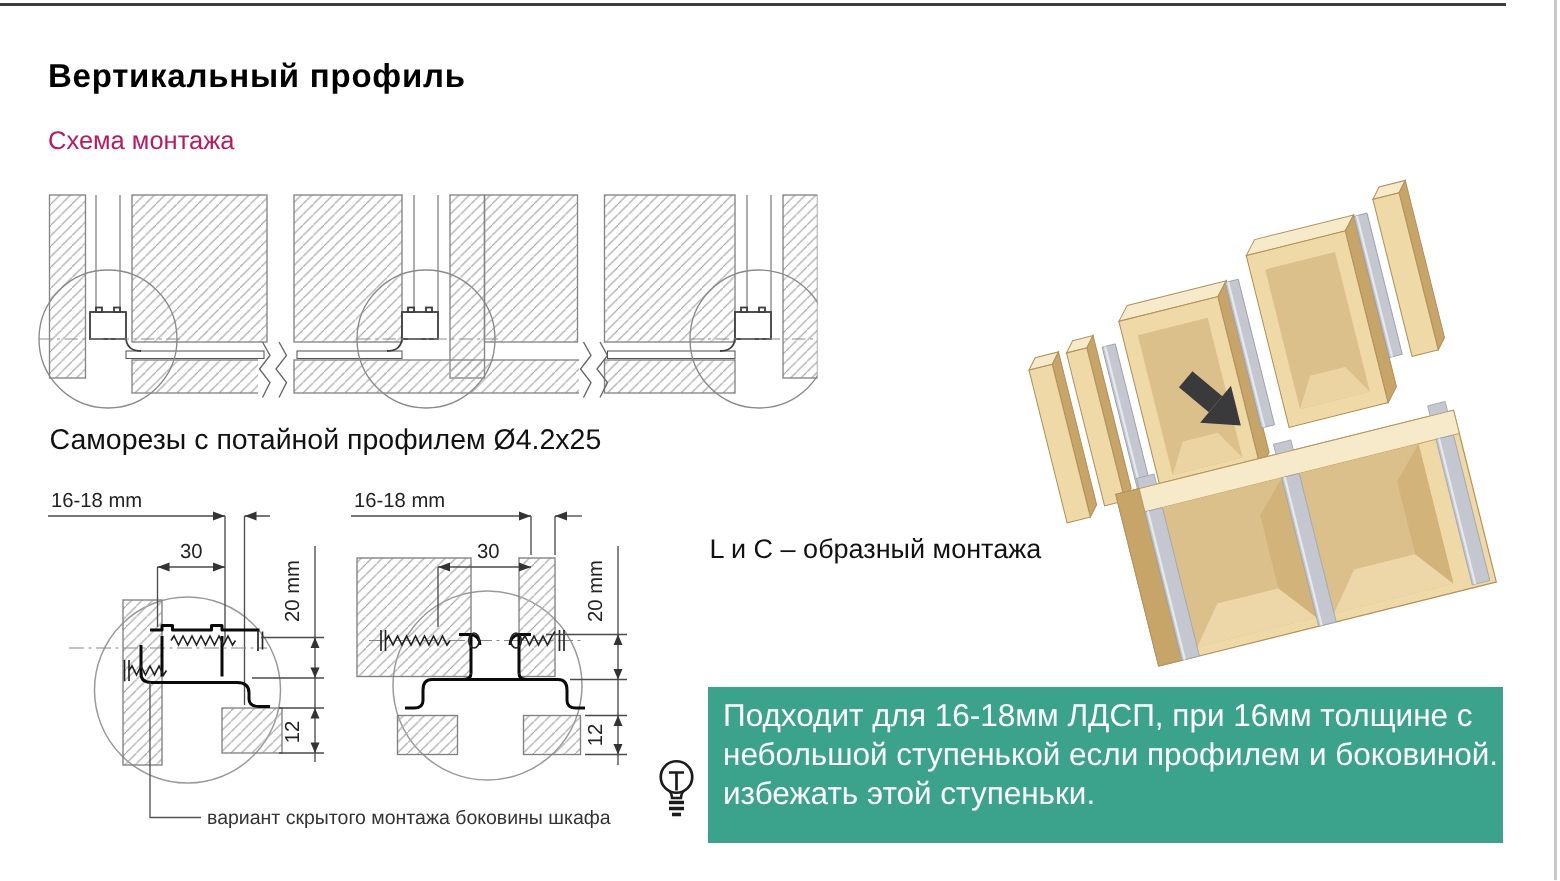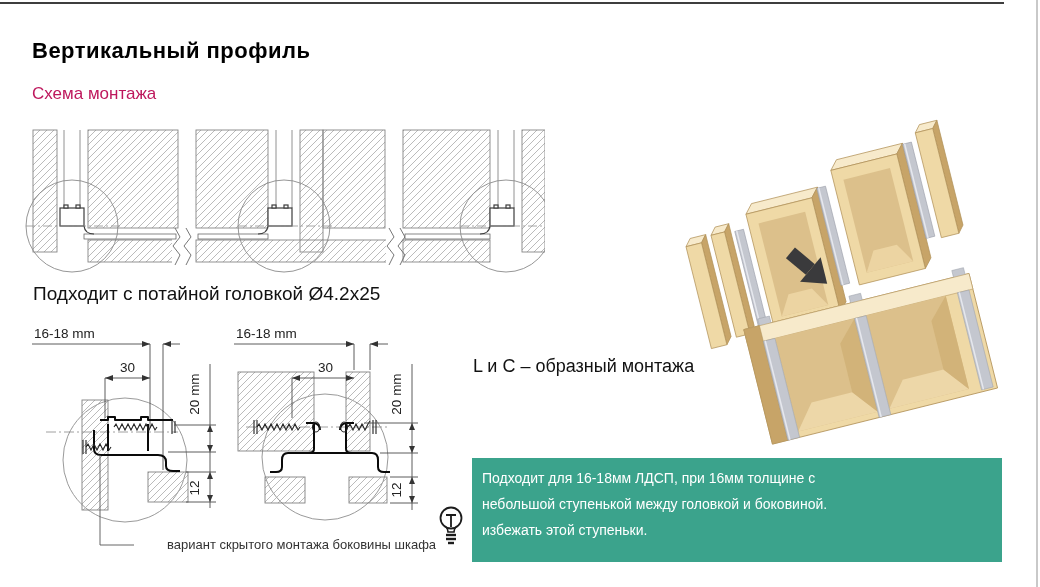--- a/index.html
+++ b/index.html
@@ -3,24 +3,24 @@
 <meta charset="utf-8">
 <style>
   html,body{margin:0;padding:0;background:#fff;}
   .page{position:relative;width:1040px;height:587px;background:#ffffff;
         font-family:"Liberation Sans",sans-serif;overflow:hidden;color:#111;}
   .top-rule{position:absolute;left:0;top:2px;width:1004px;height:2px;background:#3d3d3d;}
   .right-edge{position:absolute;left:1036px;top:0;width:2px;height:587px;background:#c9c9c9;}
   .title{position:absolute;left:32px;top:38px;font-size:22px;font-weight:bold;letter-spacing:0.5px;color:#000;}
   .subtitle{position:absolute;left:32px;top:84px;font-size:17px;color:#be185d;}
   .screws-note{position:absolute;left:33px;top:283px;font-size:19px;color:#111;}
-  .caption{position:absolute;left:138px;top:537px;font-size:13px;color:#333;margin-left:29px;}
+  .caption{position:absolute;left:138px;top:537px;font-size:13px;color:#333;}
   .profile-info{position:absolute;left:473px;top:352px;font-size:18px;line-height:28px;color:#111;}
   .tip-box{position:absolute;left:472px;top:458px;width:530px;height:104px;background:#3BA38C;
-           color:#fff;font-size:14px;line-height:26px;padding:7px 0 0 10px;box-sizing:border-box;}
+           color:#fff;font-size:21px;line-height:26px;padding:7px 0 0 10px;box-sizing:border-box;}
   .abs{position:absolute;}
   svg text.dim{font-family:"Liberation Sans",sans-serif;font-size:13.5px;fill:#222;}
   svg text.dimv{font-family:"Liberation Sans",sans-serif;font-size:13.5px;fill:#222;}
 </style>
 </head>
 <body>
 
 <div class="page">
 
   <div class="top-rule"></div>
@@ -91,21 +91,21 @@
       <line x1="440" y1="104" x2="525" y2="104"></line>
     </g>
 
     <g stroke="#8a8a8a" stroke-width="0.9" fill="none">
       <circle cx="52" cy="104" r="46"></circle>
       <circle cx="264" cy="104" r="46"></circle>
       <circle cx="486" cy="104" r="46"></circle>
     </g>
   </svg>
 
-  <div class="screws-note">Подходит с потайной головкой Ø4.2x25</div>
+  <div class="screws-note">Саморезы с потайной профилем Ø4.2x25</div>
 
   <svg class="abs" style="left:28px;top:320px" width="205" height="232" viewBox="0 0 205 232">
     <defs>
       <pattern id="hatchB" width="7" height="7" patternUnits="userSpaceOnUse">
         <path d="M-1,8 L8,-1" stroke="#aaaaaa" stroke-width="0.8"></path>
       </pattern>
     </defs>
     <circle cx="97" cy="140" r="62" stroke="#9a9a9a" stroke-width="1" fill="none"></circle>
     <g stroke="#808080" stroke-width="0.9" fill="url(#hatchB)">
       <rect x="54" y="80" width="26" height="110"></rect>
@@ -315,17 +315,17 @@
     <circle cx="15" cy="13" r="10.5" stroke="#1c1c1c" stroke-width="1.8" fill="none"></circle>
     <path d="M10,10 H20 M15,10 V22" stroke="#1c1c1c" stroke-width="1.8" fill="none"></path>
     <path d="M10,22 Q12,24 12,27 H18 Q18,24 20,22" stroke="#1c1c1c" stroke-width="1.6" fill="none"></path>
     <line x1="10" y1="30" x2="20" y2="30" stroke="#1c1c1c" stroke-width="2.4"></line>
     <line x1="10" y1="34" x2="20" y2="34" stroke="#1c1c1c" stroke-width="2.4"></line>
     <line x1="12" y1="38" x2="18" y2="38" stroke="#1c1c1c" stroke-width="2.4"></line>
   </svg>
 
   <div class="tip-box">
     <div>Подходит для 16-18мм ЛДСП, при 16мм толщине с</div>
-    <div>небольшой ступенькой между головкой и боковиной.</div>
+    <div>небольшой ступенькой если профилем и боковиной.</div>
     <div>избежать этой ступеньки.</div>
   </div>
 
 </div>
 
 </body></html>

